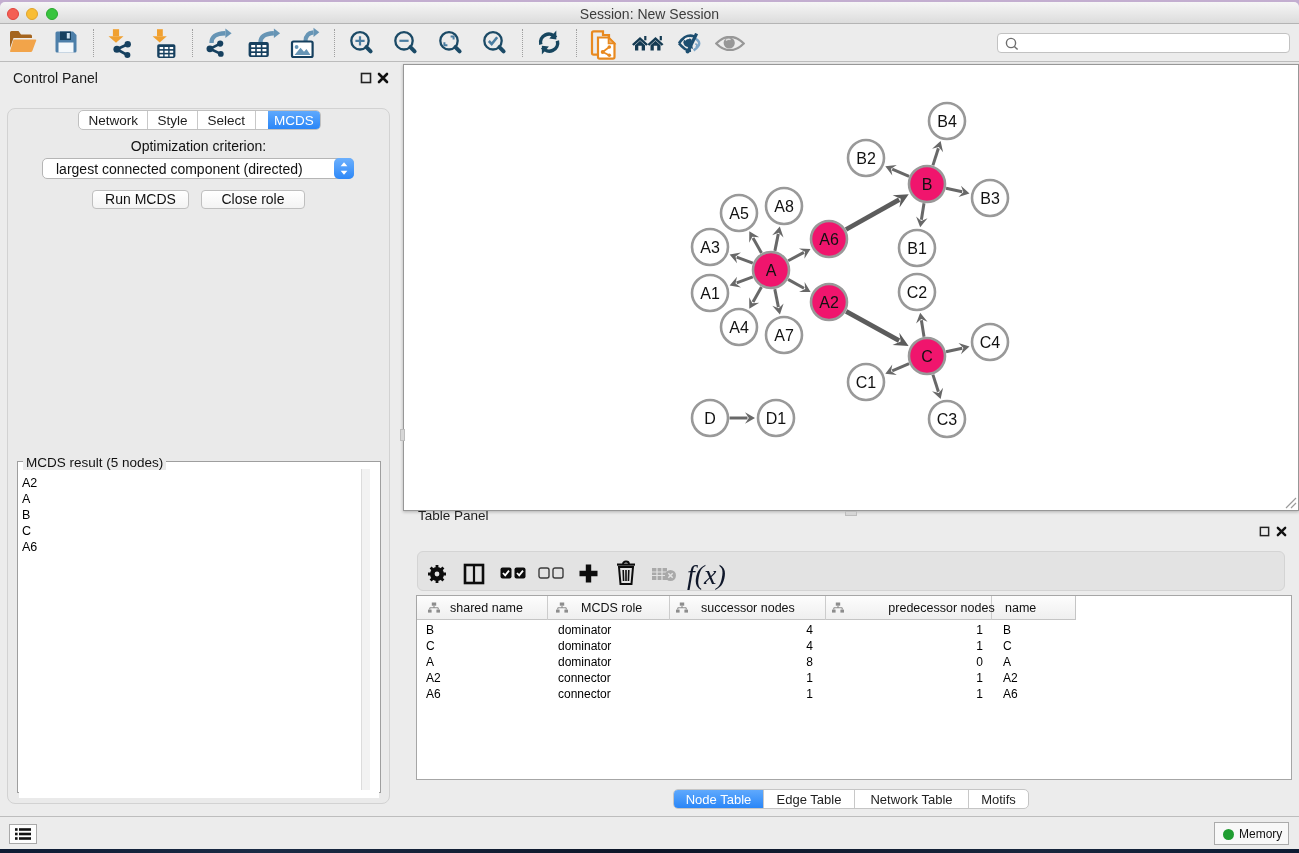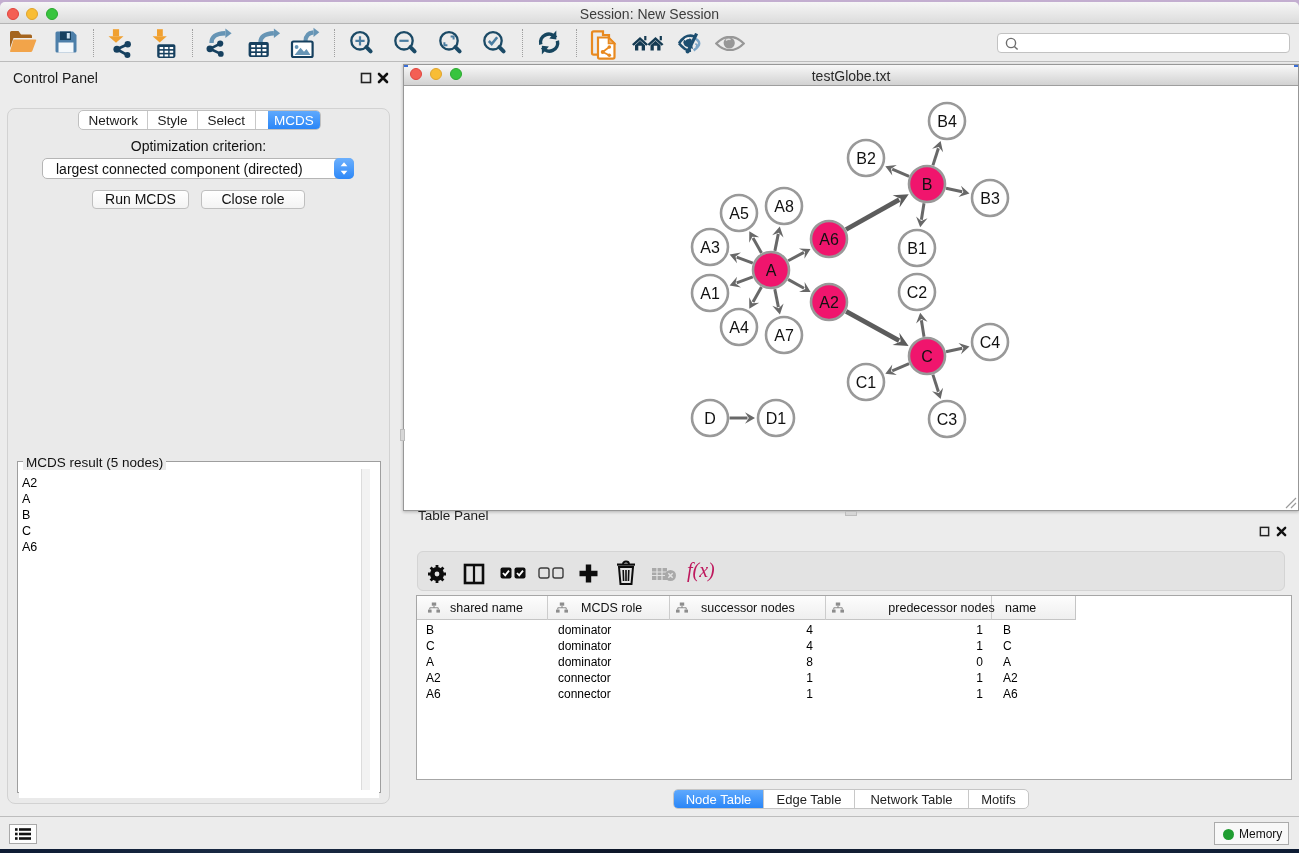--- a/index.html
+++ b/index.html
@@ -227,28 +227,20 @@
 <div class="abs" id="legend">MCDS result (5 nodes)</div>
 <div class="abs" id="mcdslist">
       <div>A2</div>
       <div>A</div>
       <div>B</div>
       <div>C</div>
       <div>A6</div>
     </div>
 <div class="abs" id="mcdsscroll"></div>
 <div class="abs" id="netwin">
-  <div class="abs" id="nettitle">
-    <div class="abs tl" style="left:6px;top:3px;background:#f45f54;border:1px solid #e0443d;"></div>
-    <div class="abs tl" style="left:26px;top:3px;background:#f8bd35;border:1px solid #e0a42c;"></div>
-    <div class="abs tl" style="left:46px;top:3px;background:#38c43e;border:1px solid #2aa82f;"></div>
-    <div class="abs" id="nettext">testGlobe.txt</div>
-    <div class="abs" style="left:0;top:0;width:4px;height:2px;background:#3a6fd8;"></div>
-    <div class="abs" style="right:0;top:0;width:4px;height:2px;background:#3a6fd8;"></div>
-  </div>
   <svg class="abs" style="left:0;top:21px" width="894" height="424" viewBox="0 0 894 424" font-family="Liberation Sans,sans-serif">
   <line x1="348.8" y1="190.9" x2="332.7" y2="196.9" stroke="#686868" stroke-width="3.0"></line>
 <polygon points="325.6,199.6 333.0,190.7 331.5,197.4 337.0,201.4" fill="#686868"></polygon>
 <line x1="348.8" y1="177.1" x2="332.7" y2="171.1" stroke="#686868" stroke-width="3.0"></line>
 <polygon points="325.6,168.4 337.0,166.6 331.5,170.6 333.0,177.3" fill="#686868"></polygon>
 <line x1="357.5" y1="167.0" x2="349.0" y2="151.9" stroke="#686868" stroke-width="3.0"></line>
 <polygon points="345.3,145.3 355.2,151.2 348.3,150.7 345.2,156.8" fill="#686868"></polygon>
 <line x1="370.9" y1="164.9" x2="374.3" y2="147.9" stroke="#686868" stroke-width="3.0"></line>
 <polygon points="375.8,140.6 379.5,151.5 374.6,146.7 368.2,149.2" fill="#686868"></polygon>
 <line x1="357.5" y1="201.0" x2="349.0" y2="216.1" stroke="#686868" stroke-width="3.0"></line>
@@ -373,21 +365,21 @@
     <path d="M8.2 10 L8.6 21 M11 10 L11 21 M13.8 10 L13.4 21" stroke="#0d0d0d" stroke-width="1.6"></path>
   </svg>
   <svg class="abs" style="left:233px;top:14px" width="26" height="16" viewBox="0 0 26 16">
     <rect x="1" y="2" width="15" height="12" fill="#a9a9a9"></rect>
     <g stroke="#e3e3e3" stroke-width="1.2">
           <path d="M1 6 L16 6 M1 9.5 L16 9.5 M6 2 L6 14 M11 2 L11 14"></path>
         </g>
     <circle cx="19.5" cy="9.5" r="5.5" fill="#a9a9a9"></circle>
     <path d="M17.3 7.3 L21.7 11.7 M21.7 7.3 L17.3 11.7" stroke="#e3e3e3" stroke-width="1.5"></path>
   </svg>
-  <div class="abs" style="left:269px;top:7px;font-family:'Liberation Serif',serif;font-style:italic;font-size:20px;color:#be185d;">f(x)</div>
+  <div class="abs" style="left:269px;top:7px;font-family:'Liberation Serif',serif;font-style:italic;font-size:28px;color:#0f172a;">f(x)</div>
 
 </div>
 <div class="abs" id="tbl">
   <div class="abs" id="tblhead">
     <div class="hcol" style="left:0;width:131px;">
           <svg class="abs" style="left:11px;top:6px" width="12" height="12" viewBox="0 0 12 12">
             <rect x="3.8" y="0.5" width="4.4" height="3.2" fill="#8d8d8d"></rect>
             <path d="M6 3.7 L6 5.8 M1.8 5.8 L10.2 5.8 M1.8 5.8 L1.8 7.6 M10.2 5.8 L10.2 7.6" stroke="#8d8d8d" stroke-width="1.1" fill="none"></path>
             <rect x="0" y="7.6" width="3.6" height="3" fill="#8d8d8d"></rect>
             <rect x="8.4" y="7.6" width="3.6" height="3" fill="#8d8d8d"></rect>

